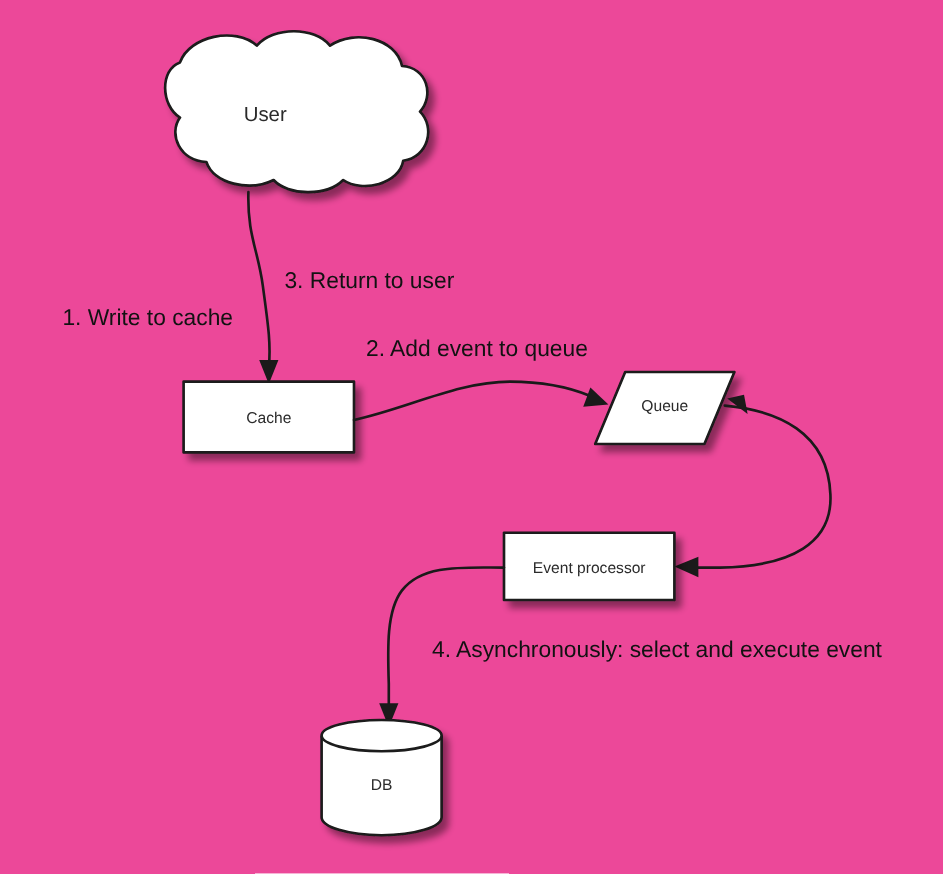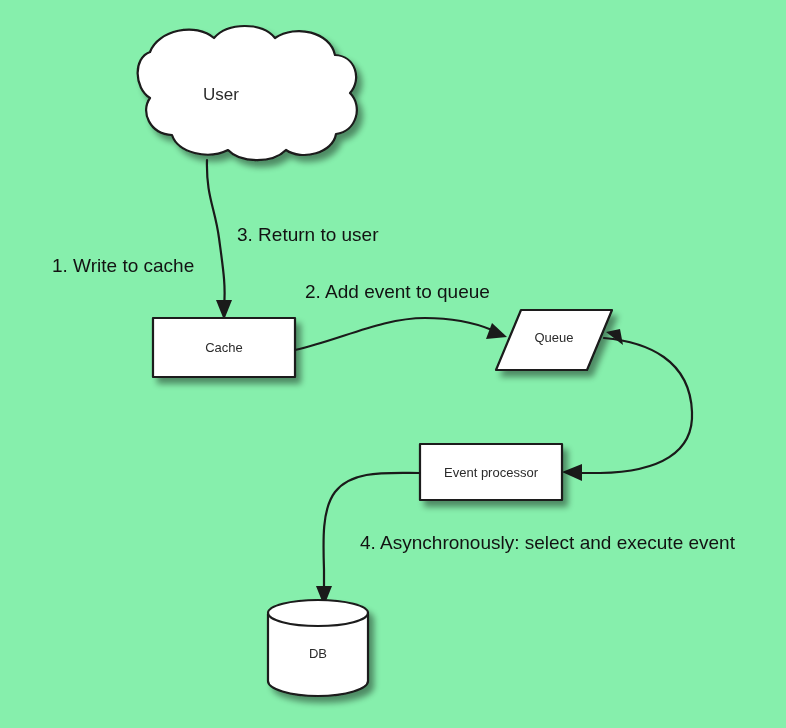--- a/index.html
+++ b/index.html
@@ -5,21 +5,21 @@
 <style>
   html, body {
     margin: 0;
     padding: 0;
     background: #ffffff;
   }
   #canvas {
     position: relative;
     width: 786px;
     height: 728px;
-    background: #86efac;
+    background: #ec4899;
     overflow: hidden;
     font-family: "Liberation Sans", "DejaVu Sans", sans-serif;
   }
   #diagram-svg {
     position: absolute;
     left: 0;
     top: 0;
     width: 786px;
     height: 728px;
   }

